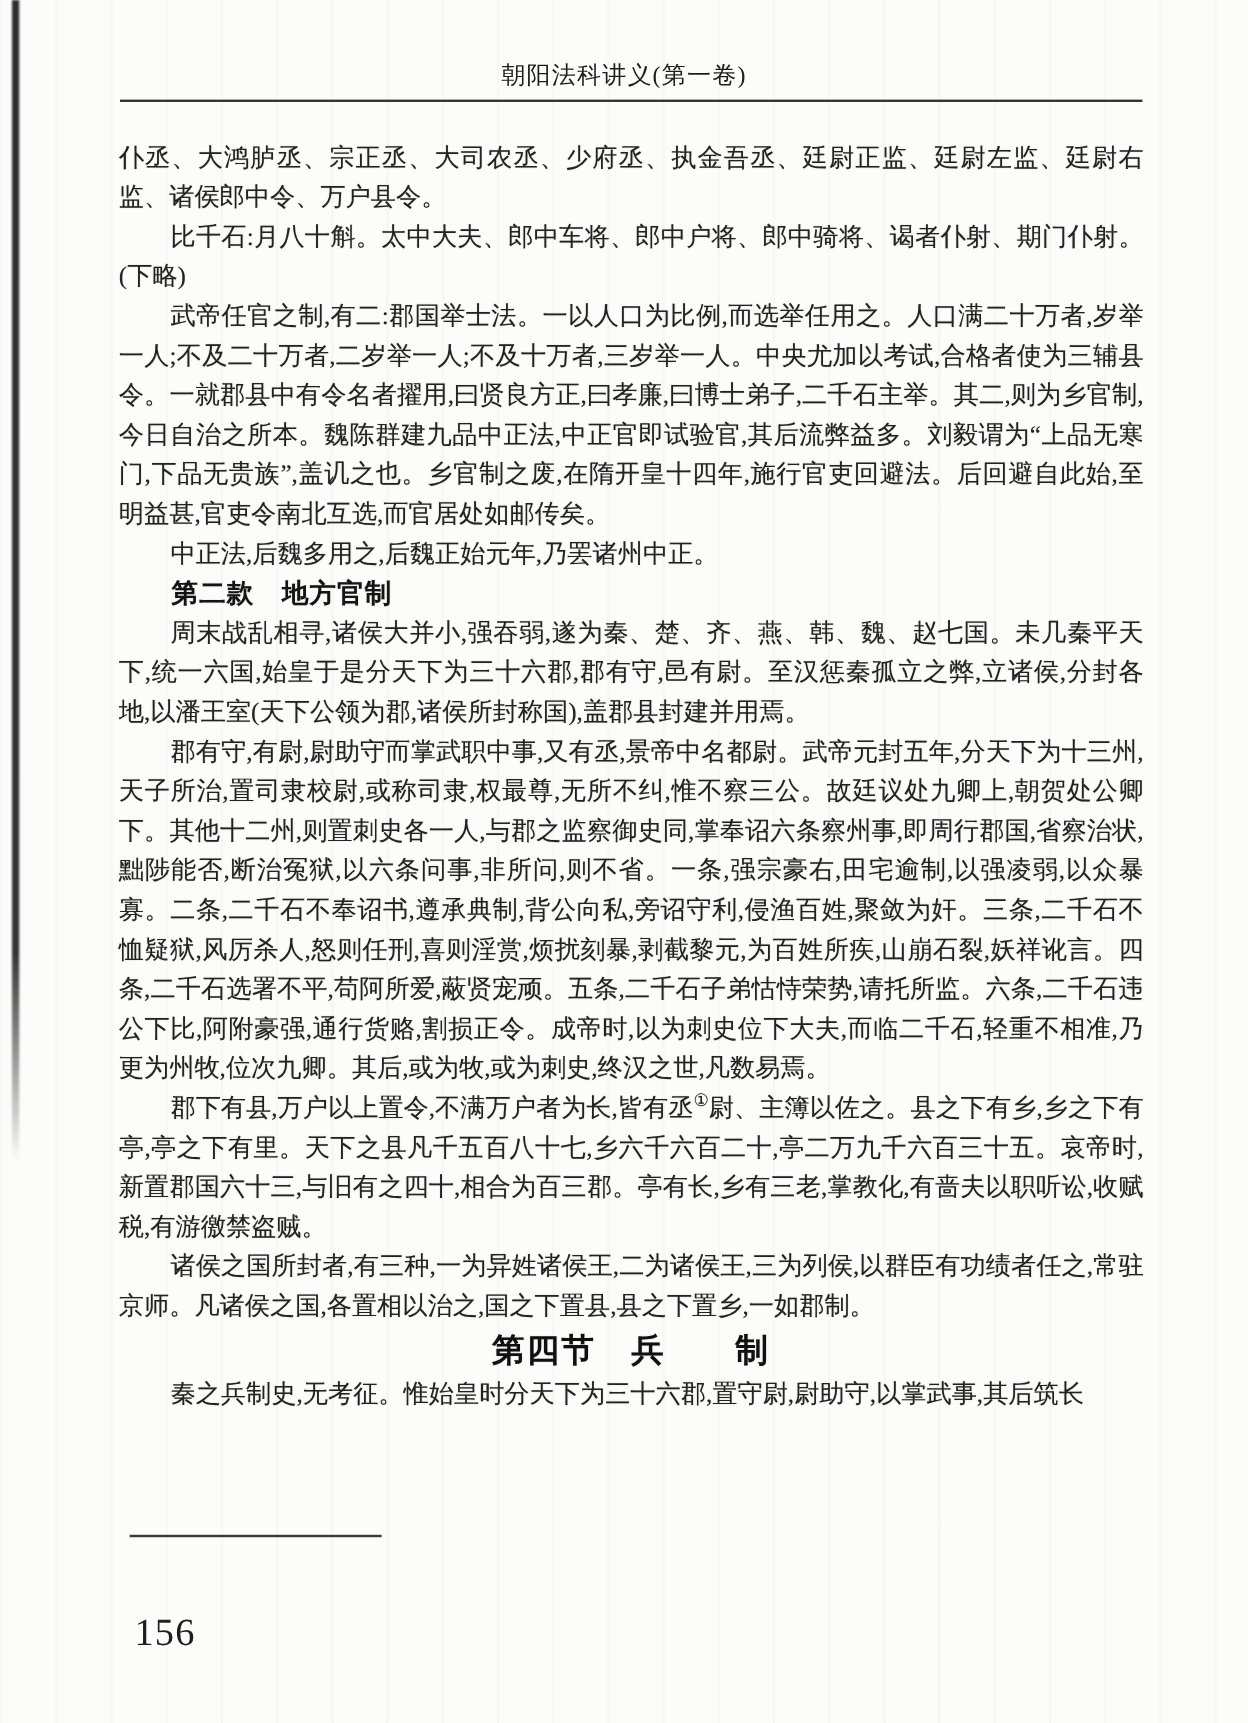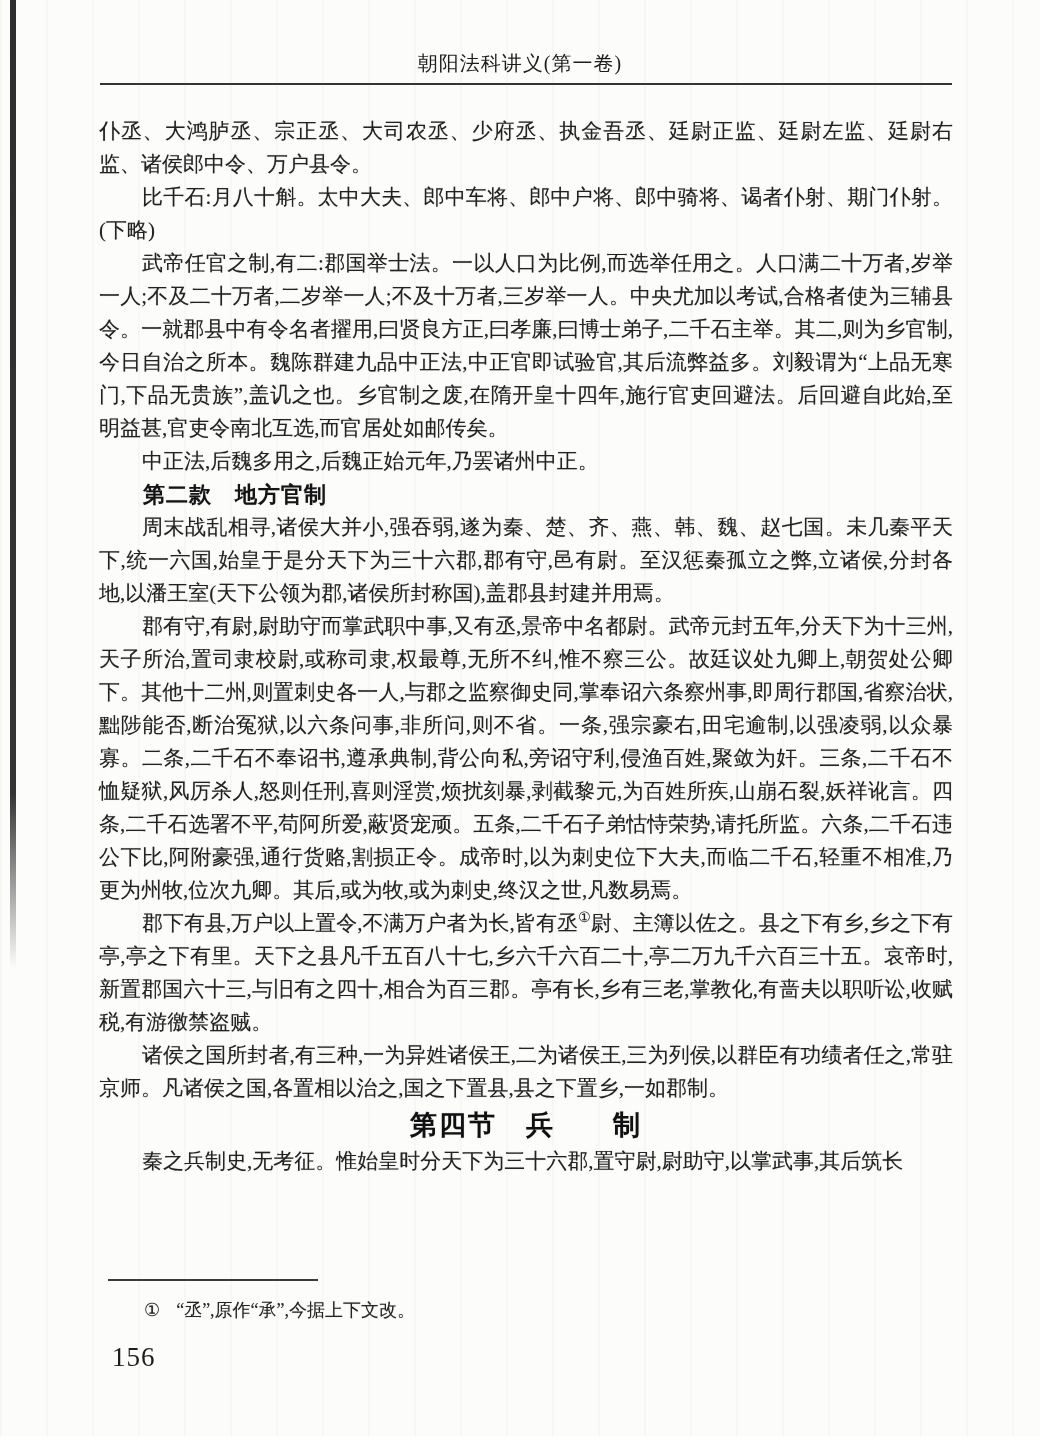--- a/index.html
+++ b/index.html
@@ -82,21 +82,21 @@
   .footnote-line{
     margin-top:17px;
     padding-left:36px;
     font-size:18px;
     color:#242424;
     text-shadow:0 0 1px rgba(30,30,30,0.3);
   }
   .footnote-line .fn-marker{margin-right:16px;}
   .page-number{
     position:absolute;left:112px;top:1342px;
-    font-size:27px;color:#1e1e1e;
+    font-size:32px;color:#1e1e1e;
     letter-spacing:1px;
   }
 </style>
 </head>
 <body>
 
 <div class="page">
   <div class="gutter-shadow"></div>
 
   <div class="running-header">朝阳法科讲义(第一卷)</div>
@@ -117,17 +117,16 @@
 
     <p class="indent">诸侯之国所封者,有三种,一为异姓诸侯王,二为诸侯王,三为列侯,以群臣有功绩者任之,常驻京师。凡诸侯之国,各置相以治之,国之下置县,县之下置乡,一如郡制。</p>
 
     <p class="section-heading">第四节　兵　　制</p>
 
     <p class="indent">秦之兵制史,无考征。惟始皇时分天下为三十六郡,置守尉,尉助守,以掌武事,其后筑长</p>
   </div>
 
   <div class="footnote">
     <hr class="footnote-rule">
-    <div class="footnote-line"><span class="fn-marker">①</span><span>“丞”,原作“承”,今据上下文改。</span></div>
   </div>
 
   <div class="page-number">156</div>
 </div>
 
 </body></html>

